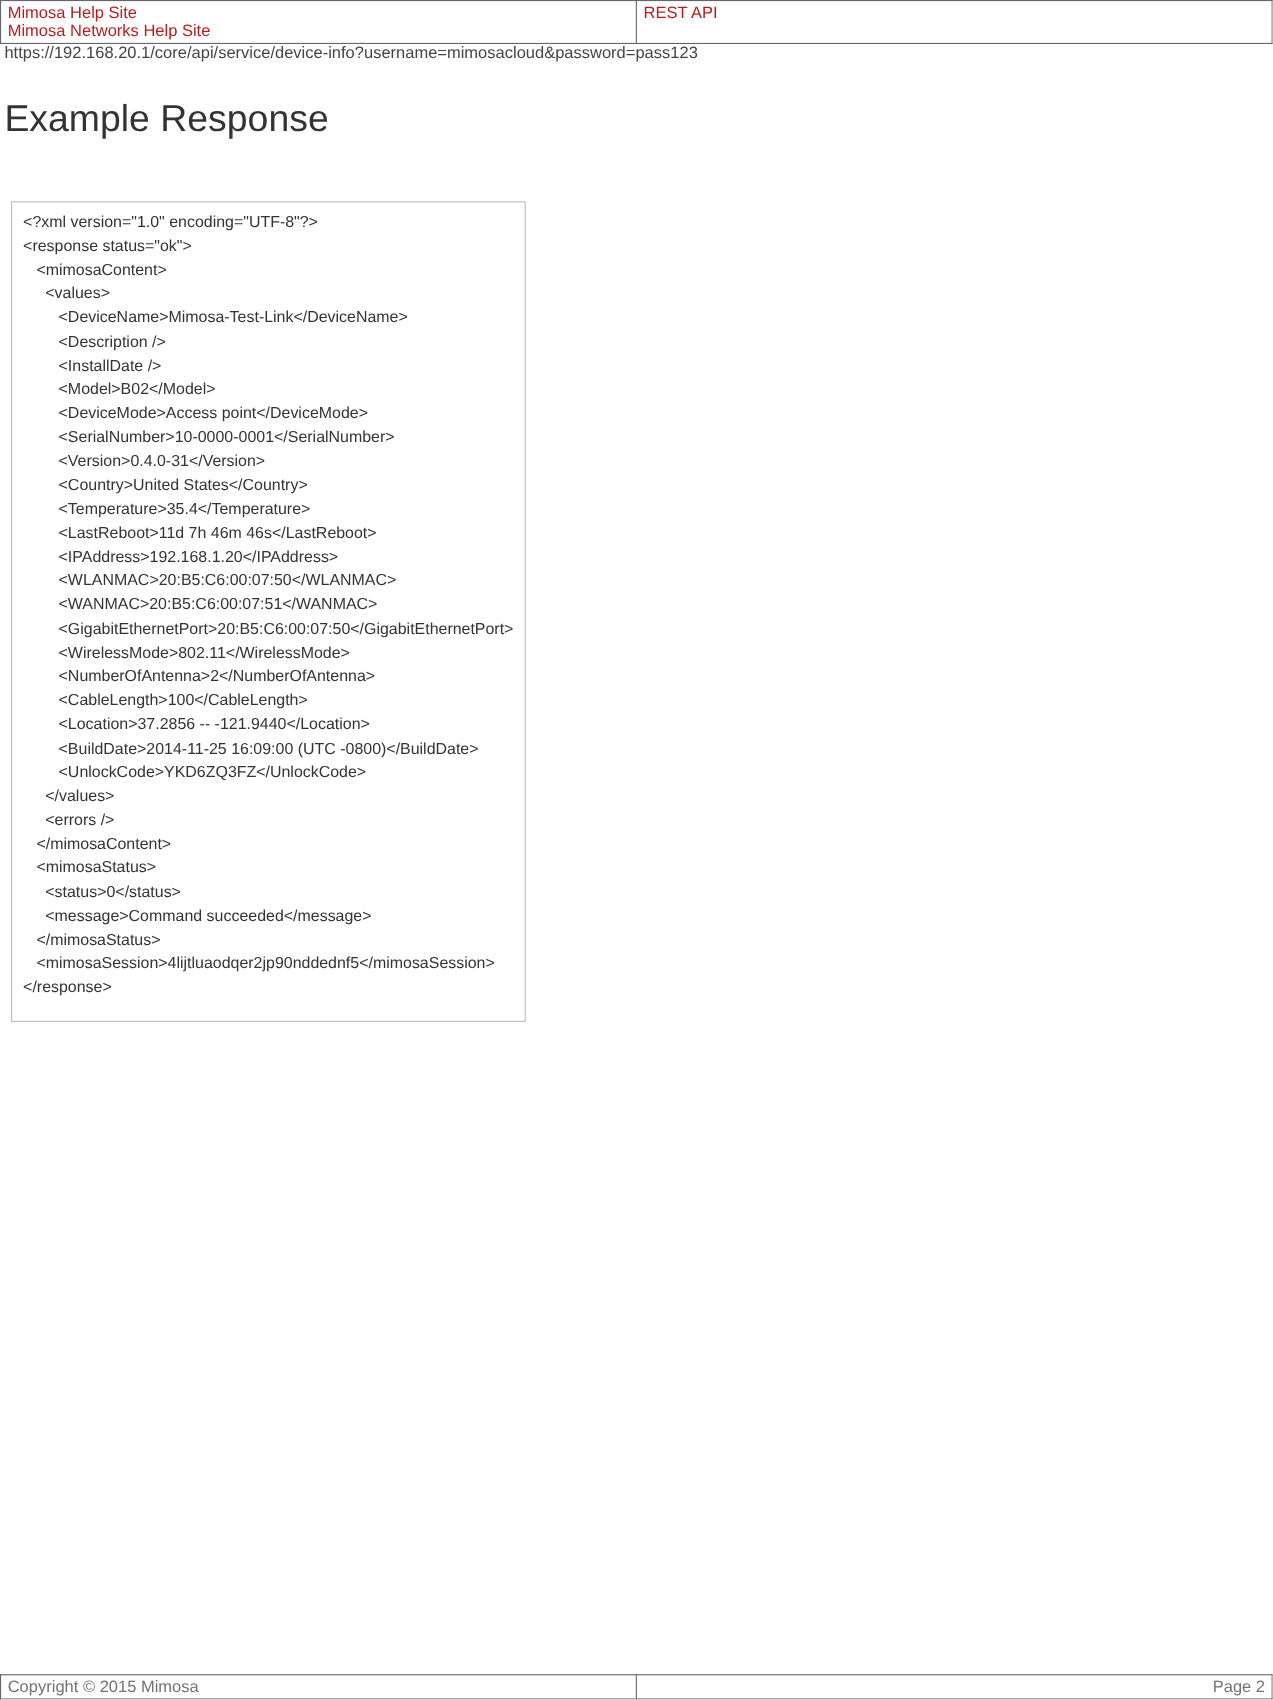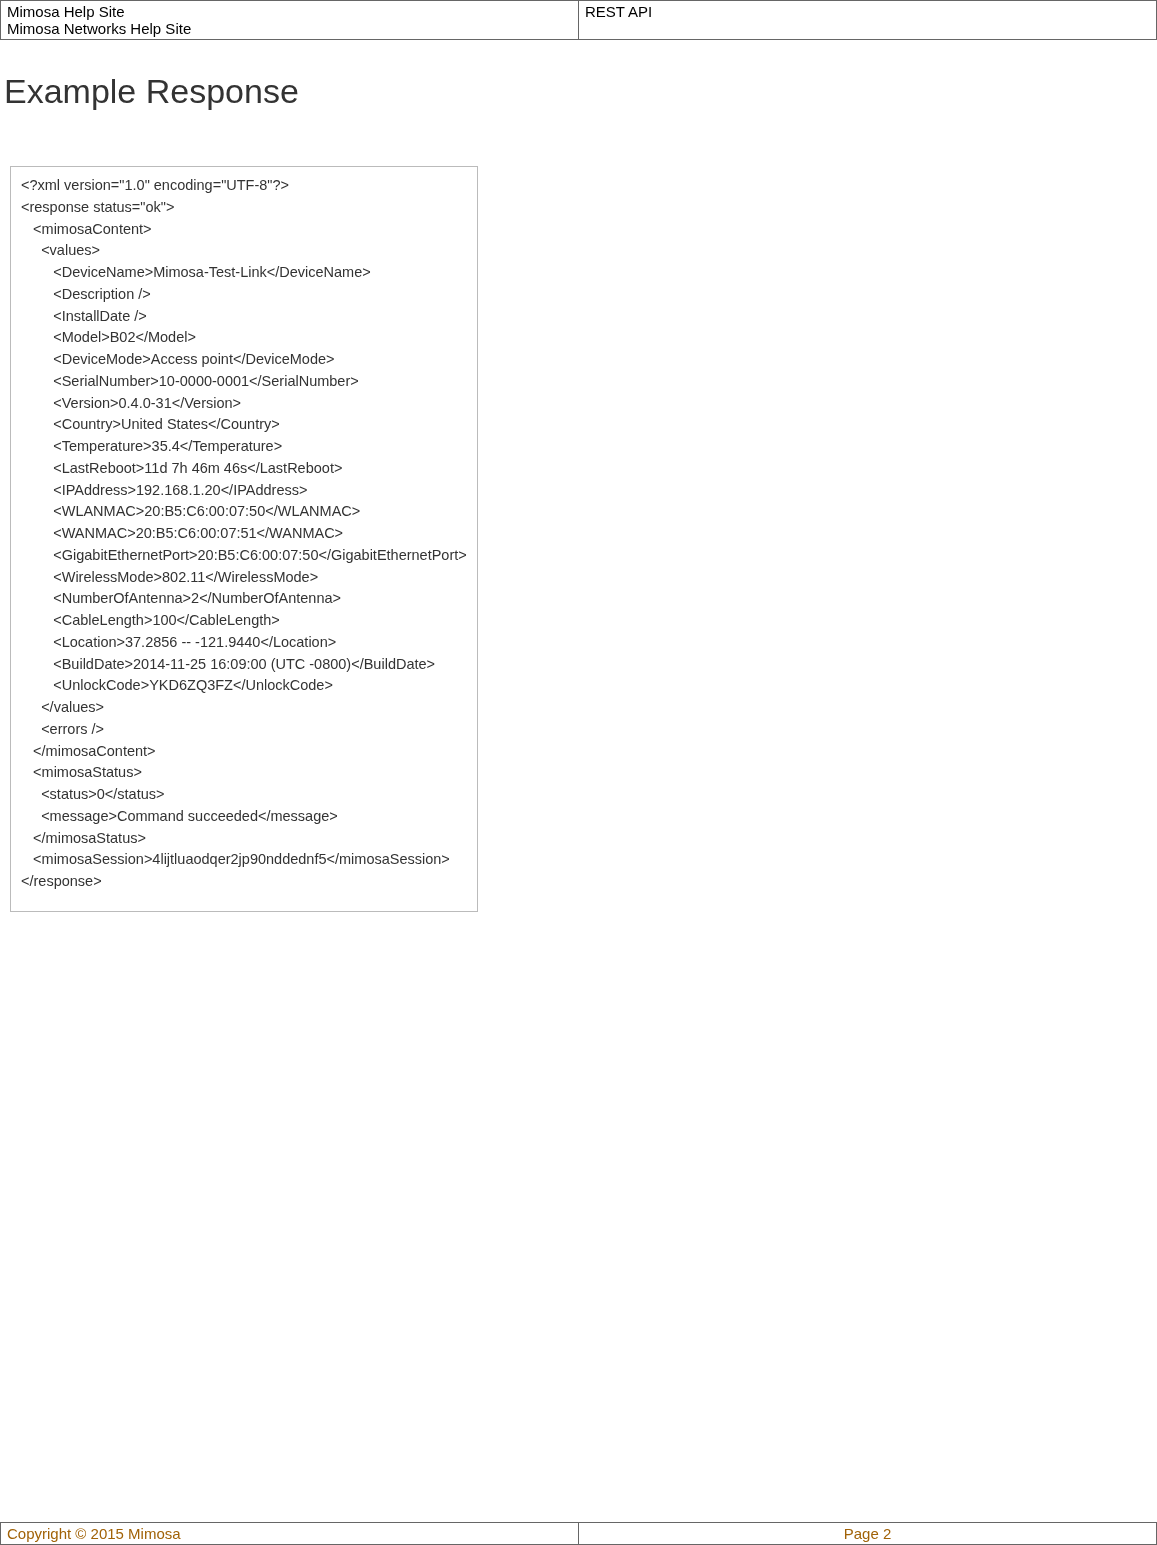--- a/index.html
+++ b/index.html
@@ -17,21 +17,21 @@
     }
     .header-table {
       width: 100%;
       border-collapse: collapse;
       border: 1px solid #666666;
     }
     .header-table td {
       border: 1px solid #666666;
       padding: 2px 6px;
       font-size: 15px;
-      color: #000000;
+      color: #b91c1c;
       vertical-align: top;
     }
     .header-left {
       width: 50%;
     }
     .header-right {
       width: 50%;
       vertical-align: bottom;
     }
     .header-line {
@@ -77,28 +77,28 @@
       bottom: 0;
       left: 0;
       width: 100%;
       border-collapse: collapse;
       border: 1px solid #666666;
     }
     .footer-table td {
       border: 1px solid #666666;
       padding: 2px 6px;
       font-size: 15px;
-      color: #a16207;
+      color: #737373;
     }
     .footer-left {
       width: 50%;
     }
     .footer-right {
       width: 50%;
-      text-align: center;
+      text-align: right;
       margin-top: 10px;
     }
   </style>
 </head>
 <body>
 
 <table class="header-table">
   <tbody>
       <tr>
     <td class="header-left">
@@ -106,20 +106,21 @@
       <span class="header-line">Mimosa Networks Help Site</span>
     </td>
     <td class="header-right">
       <span>REST API</span>
     </td>
   </tr>
 </tbody>
   </table>
 
 <div class="content">
+  <div class="url">https://192.168.20.1/core/api/service/device-info?username=mimosacloud&amp;password=pass123</div>
 
   <h1 class="response-heading">Example Response</h1>
   <div class="code-block">&lt;?xml version="1.0" encoding="UTF-8"?&gt;
 &lt;response status="ok"&gt;
    &lt;mimosaContent&gt;
      &lt;values&gt;
         &lt;DeviceName&gt;Mimosa-Test-Link&lt;/DeviceName&gt;
         &lt;Description /&gt;
         &lt;InstallDate /&gt;
         &lt;Model&gt;B02&lt;/Model&gt;

